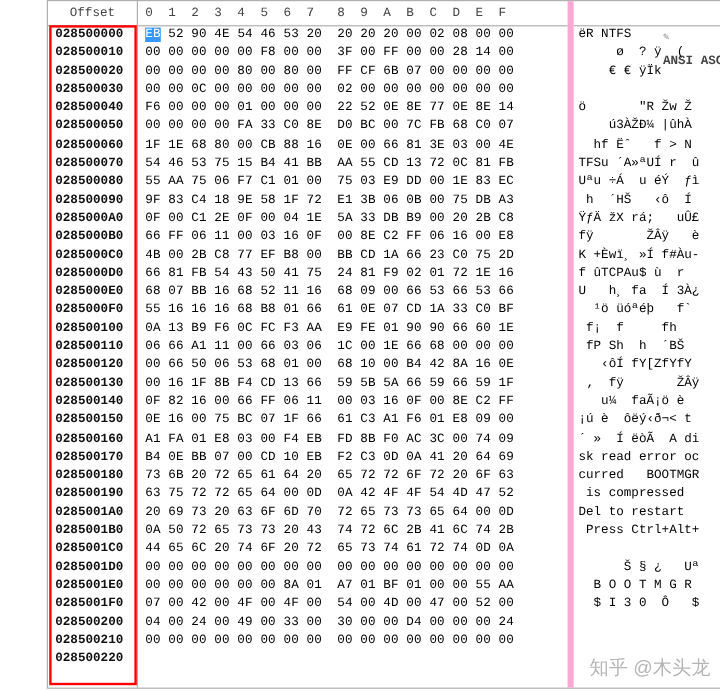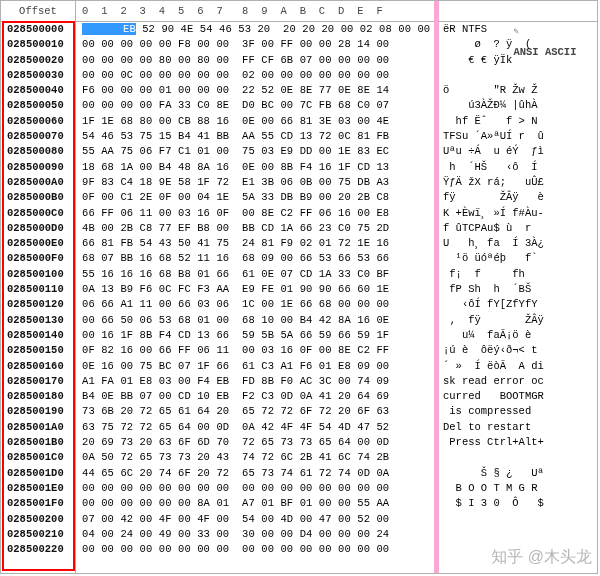--- a/index.html
+++ b/index.html
@@ -48,33 +48,33 @@
   .rows { }
   .row {
     height: 15.3px;
     line-height: 15.3px;
     white-space: pre;
     padding: 0 4px;
   }
   .col-offset .row { color: #111; text-align: left; padding-left: 6px; font-weight: bold; }
   .col-hex .row { padding-left: 6px; letter-spacing: 0.1px; }
   .col-ascii .row { padding-left: 4px; }
-  .cursor { background: #3399ff; color: #fff; padding-left: 41px; }
+  .cursor { background: #3399ff; color: #fff; }
   
   .offset-highlight {
     position: absolute;
     left: 2px;
     top: 21px;
     width: 73px;
     height: 550px;
     border: 2px solid #ff0000;
     pointer-events: none;
     box-sizing: border-box;
   }
-  .wrap { position: relative; }
+  .wrap { position: relative; margin-left: 39px; }
   .watermark {
     position: absolute;
     right: 8px;
     bottom: 6px;
     color: rgba(120,120,120,0.55);
     font-family: sans-serif;
     font-size: 16px;
     pointer-events: none;
   }
   .pencil {
@@ -137,21 +137,20 @@
       <div class="rows" id="hex-rows">
           <div class="row"><span class="cursor">EB</span> 52 90 4E 54 46 53 20  20 20 20 00 02 08 00 00</div>
           <div class="row">00 00 00 00 00 F8 00 00  3F 00 FF 00 00 28 14 00</div>
           <div class="row">00 00 00 00 80 00 80 00  FF CF 6B 07 00 00 00 00</div>
           <div class="row">00 00 0C 00 00 00 00 00  02 00 00 00 00 00 00 00</div>
           <div class="row">F6 00 00 00 01 00 00 00  22 52 0E 8E 77 0E 8E 14</div>
           <div class="row">00 00 00 00 FA 33 C0 8E  D0 BC 00 7C FB 68 C0 07</div>
           <div class="row">1F 1E 68 80 00 CB 88 16  0E 00 66 81 3E 03 00 4E</div>
           <div class="row">54 46 53 75 15 B4 41 BB  AA 55 CD 13 72 0C 81 FB</div>
           <div class="row">55 AA 75 06 F7 C1 01 00  75 03 E9 DD 00 1E 83 EC</div>
-          <div class="row">18 68 1A 00 B4 48 8A 16  0E 00 8B F4 16 1F CD 13</div>
           <div class="row">9F 83 C4 18 9E 58 1F 72  E1 3B 06 0B 00 75 DB A3</div>
           <div class="row">0F 00 C1 2E 0F 00 04 1E  5A 33 DB B9 00 20 2B C8</div>
           <div class="row">66 FF 06 11 00 03 16 0F  00 8E C2 FF 06 16 00 E8</div>
           <div class="row">4B 00 2B C8 77 EF B8 00  BB CD 1A 66 23 C0 75 2D</div>
           <div class="row">66 81 FB 54 43 50 41 75  24 81 F9 02 01 72 1E 16</div>
           <div class="row">68 07 BB 16 68 52 11 16  68 09 00 66 53 66 53 66</div>
           <div class="row">55 16 16 16 68 B8 01 66  61 0E 07 CD 1A 33 C0 BF</div>
           <div class="row">0A 13 B9 F6 0C FC F3 AA  E9 FE 01 90 90 66 60 1E</div>
           <div class="row">06 66 A1 11 00 66 03 06  1C 00 1E 66 68 00 00 00</div>
           <div class="row">00 66 50 06 53 68 01 00  68 10 00 B4 42 8A 16 0E</div>

